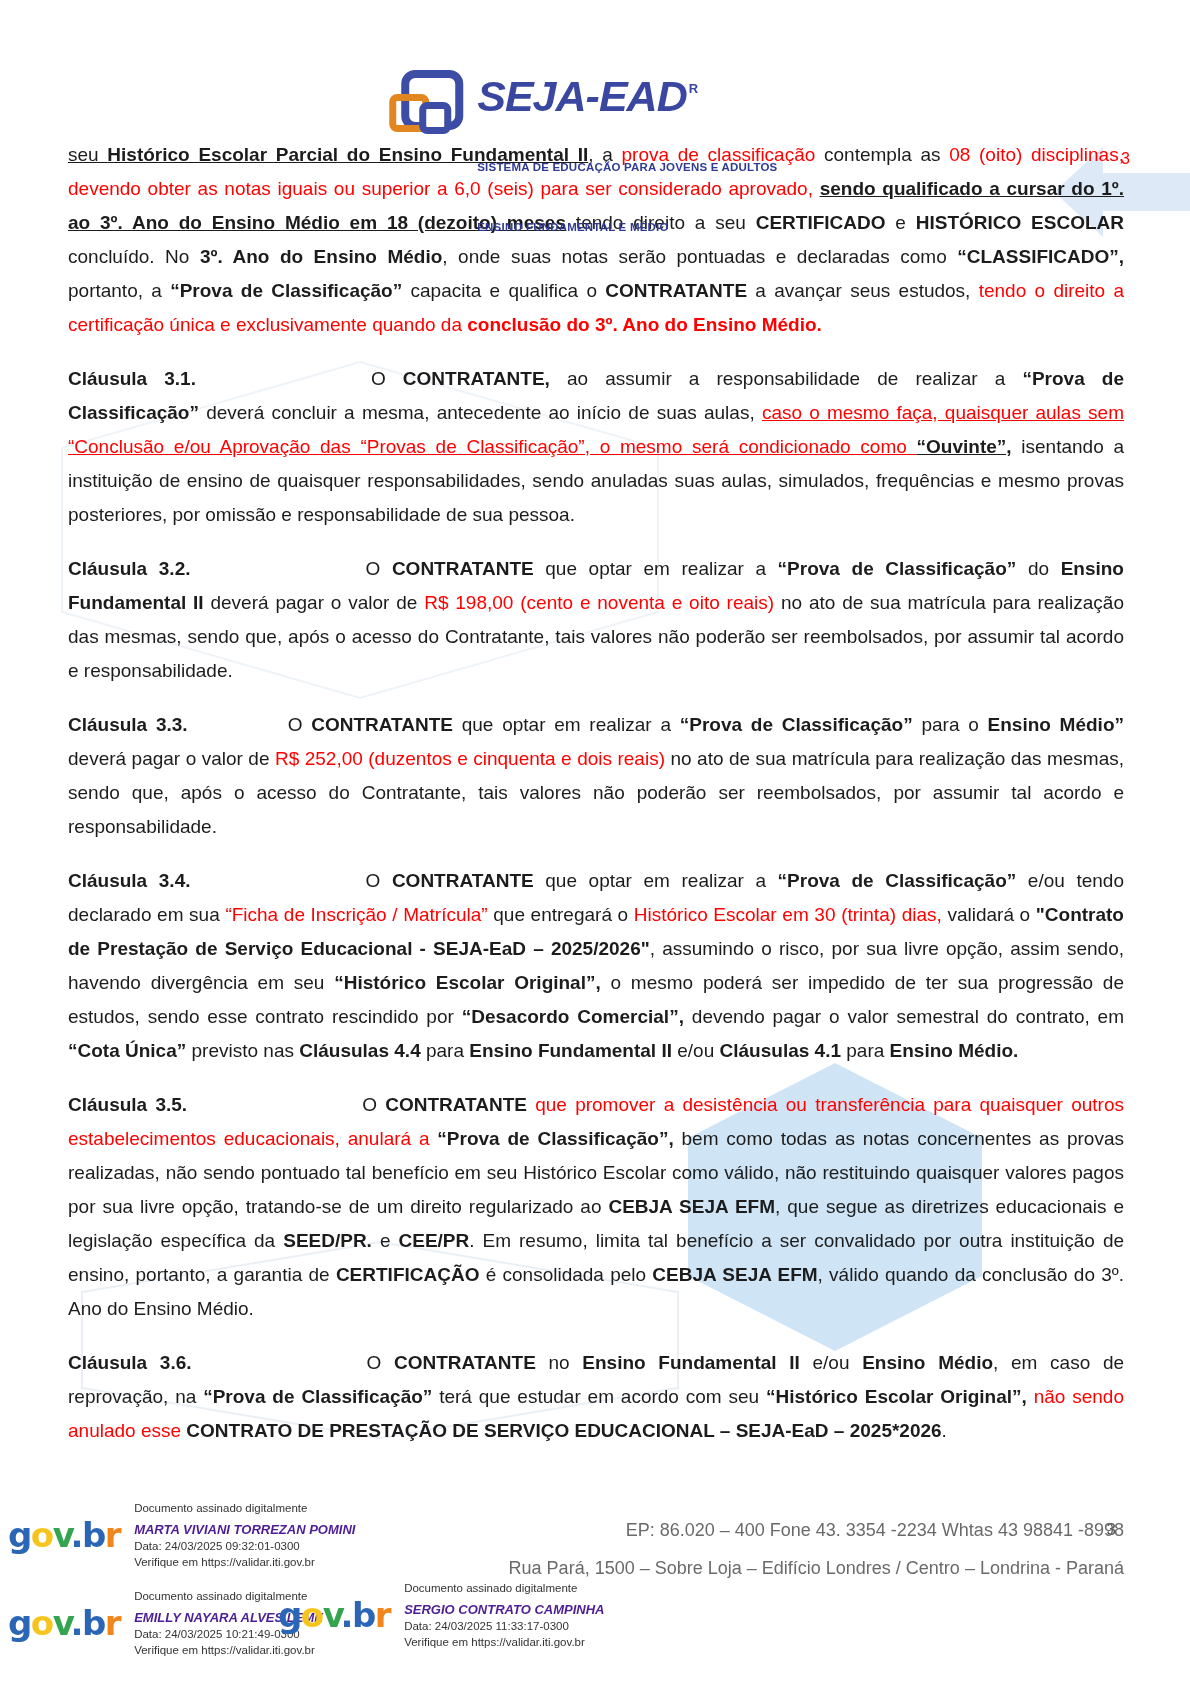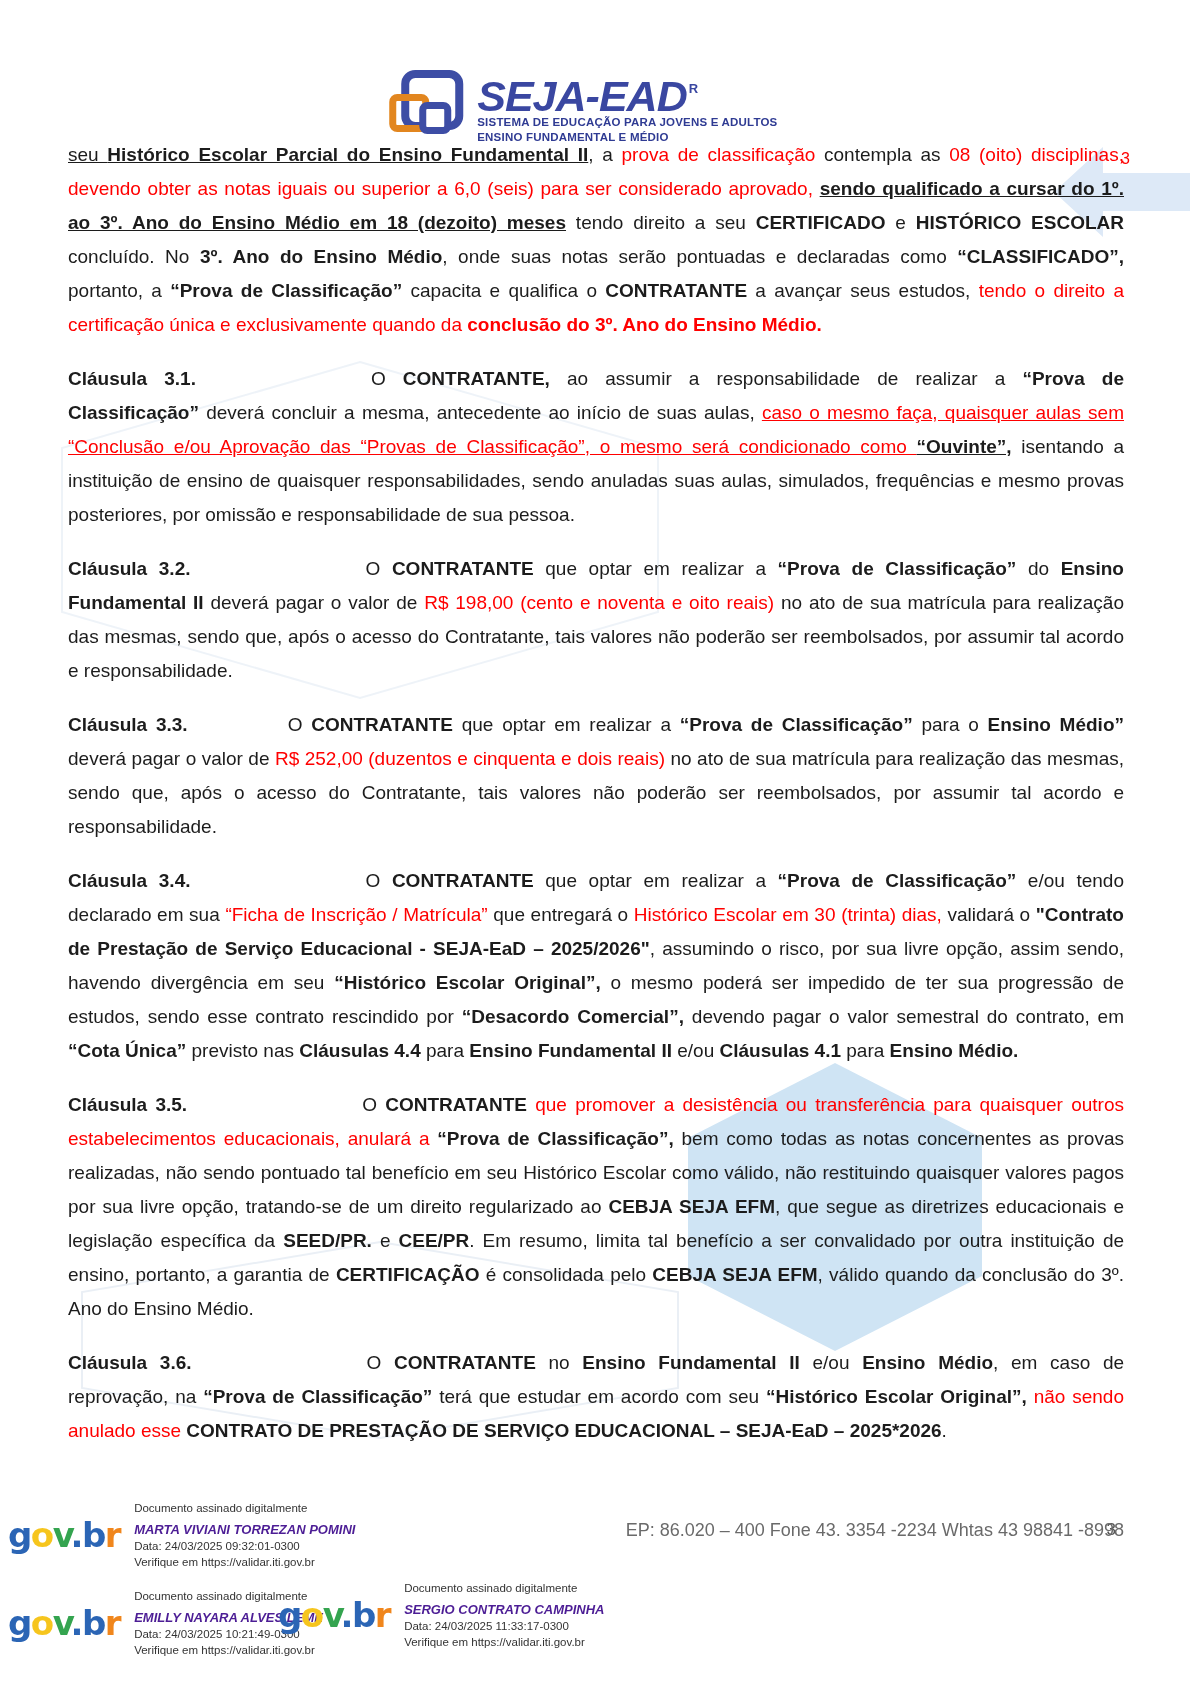--- a/index.html
+++ b/index.html
@@ -14,21 +14,21 @@
   .wm-outline{position:absolute;z-index:0;opacity:0.9;}
   
   .logo{position:absolute;left:50%;top:70px;transform:translateX(-53%);display:flex;gap:12px;align-items:flex-start;z-index:2;}
   .logo-icon{position:relative;width:76px;height:64px;display:inline-block;}
   .li-blue{position:absolute;right:2px;top:0;width:46px;height:44px;border:8px solid #3d4da5;border-radius:14px;}
   .li-orange{position:absolute;left:0;bottom:2px;width:26px;height:24px;border:7px solid #e2861f;border-radius:8px;}
   .li-inner{position:absolute;left:30px;bottom:0;width:18px;height:18px;border:7px solid #3d4da5;border-radius:8px;background:#fff;}
   .logo-text{text-align:left;}
   .brand{font-size:43px;font-weight:bold;font-style:italic;color:#3a47a1;line-height:38px;letter-spacing:-1px;}
   .brand .reg{font-size:13px;font-style:normal;vertical-align:18px;margin-left:2px;}
-  .tagline1,.tagline2{font-size:11.5px;font-weight:bold;color:#2f3b93;letter-spacing:0.2px;line-height:15px;}
+  .tagline1,.tagline2{font-size:11.5px;font-weight:bold;color:#2f3b93;letter-spacing:0.2px;line-height:15px;margin-top:45px;}
   
   .content{position:absolute;left:68px;width:1056px;top:138px;z-index:1;
            font-size:19px;line-height:34px;color:#1c1c1c;text-align:justify;}
   .para{margin:0 0 20px 0;}
   .para-label{font-weight:bold;margin-top:31px;}
   .tab{display:inline-block;height:1px;}
   .seg-n{}
   .seg-b{font-weight:bold;}
   .seg-u{text-decoration:underline;margin-top:17px;}
   .seg-bu{font-weight:bold;text-decoration:underline;}
@@ -118,15 +118,16 @@
   <div class="sig sig3">
     <span class="govbr"><span class="gb-g">g</span><span class="gb-o">o</span><span class="gb-v">v</span><span class="gb-dot">.</span><span class="gb-b">b</span><span class="gb-r">r</span></span>
     <span class="sig-text">
       <div class="sig-prefix">Documento assinado digitalmente</div>
       <div class="sig-name">SERGIO CONTRATO CAMPINHA</div>
       <div class="sig-date">Data: 24/03/2025 11:33:17-0300</div>
       <div class="sig-verify">Verifique em https://validar.iti.gov.br</div>
     </span>
   </div>
 
+  <div class="addr addr1">Rua Pará, 1500 – Sobre Loja – Edifício Londres / Centro – Londrina - Paraná</div>
   <div class="addr addr2">EP: 86.020 – 400 Fone 43. 3354 -2234 Whtas 43 98841 -8998</div>
 
 </div>
 
 </body></html>

